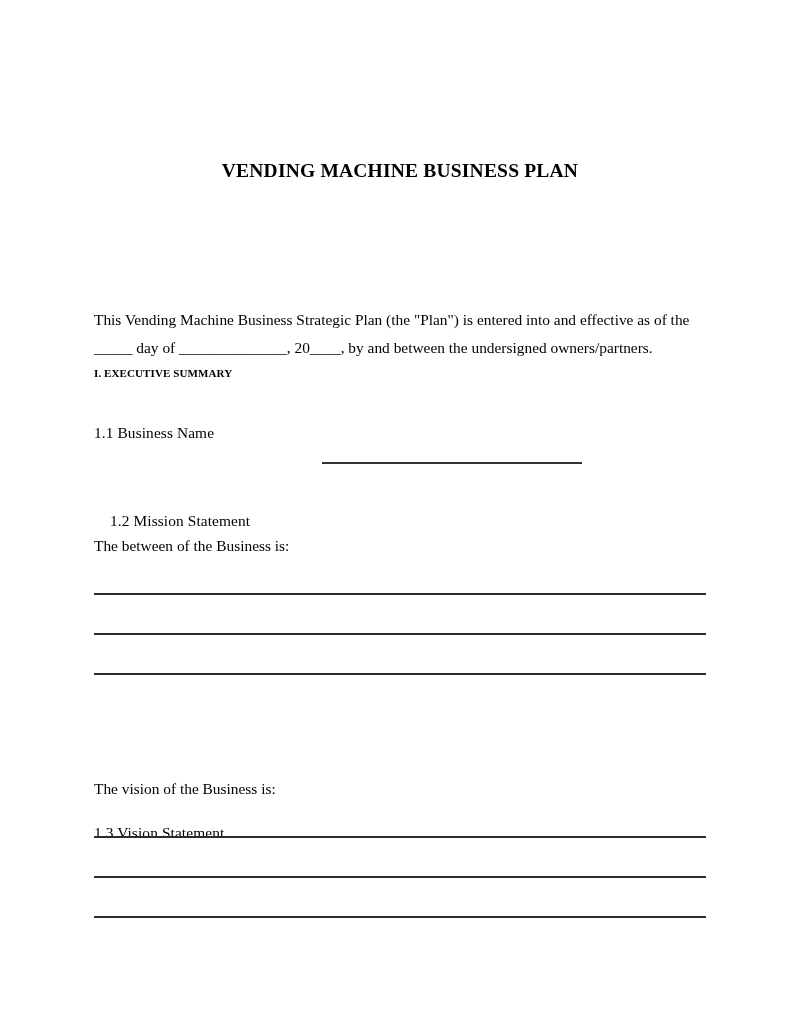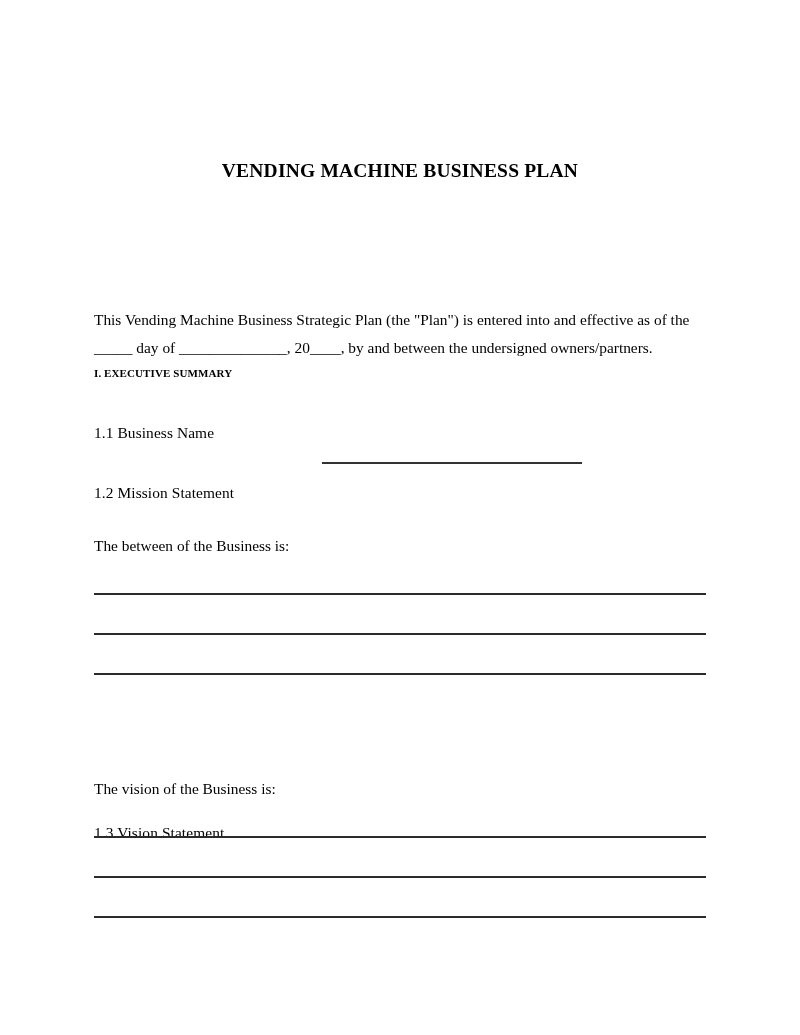--- a/index.html
+++ b/index.html
@@ -92,21 +92,21 @@
     height: 0;
     border-top: 2px solid #2b2b2b;
   }
 
   
   .p-intro      { top: 281px; margin-top: 25px; }
   .h-exec       { top: 367px; }
   .h-11         { top: 424px; }
   .t-11         { top: 453px; }
   .r-11         { top: 462px; }
-  .h-12         { top: 484px; }
+  .h-12         { top: 512px; margin-left: 16px; }
   .t-12         { top: 537px; }
   .r-12a        { top: 593px; }
   .r-12b        { top: 633px; }
   .r-12c        { top: 673px; }
   .h-13         { top: 784px; margin-top: 40px; }
   .t-13         { top: 780px; }
   .r-13a        { top: 836px; }
   .r-13b        { top: 876px; }
   .r-13c        { top: 916px; }
 </style>

